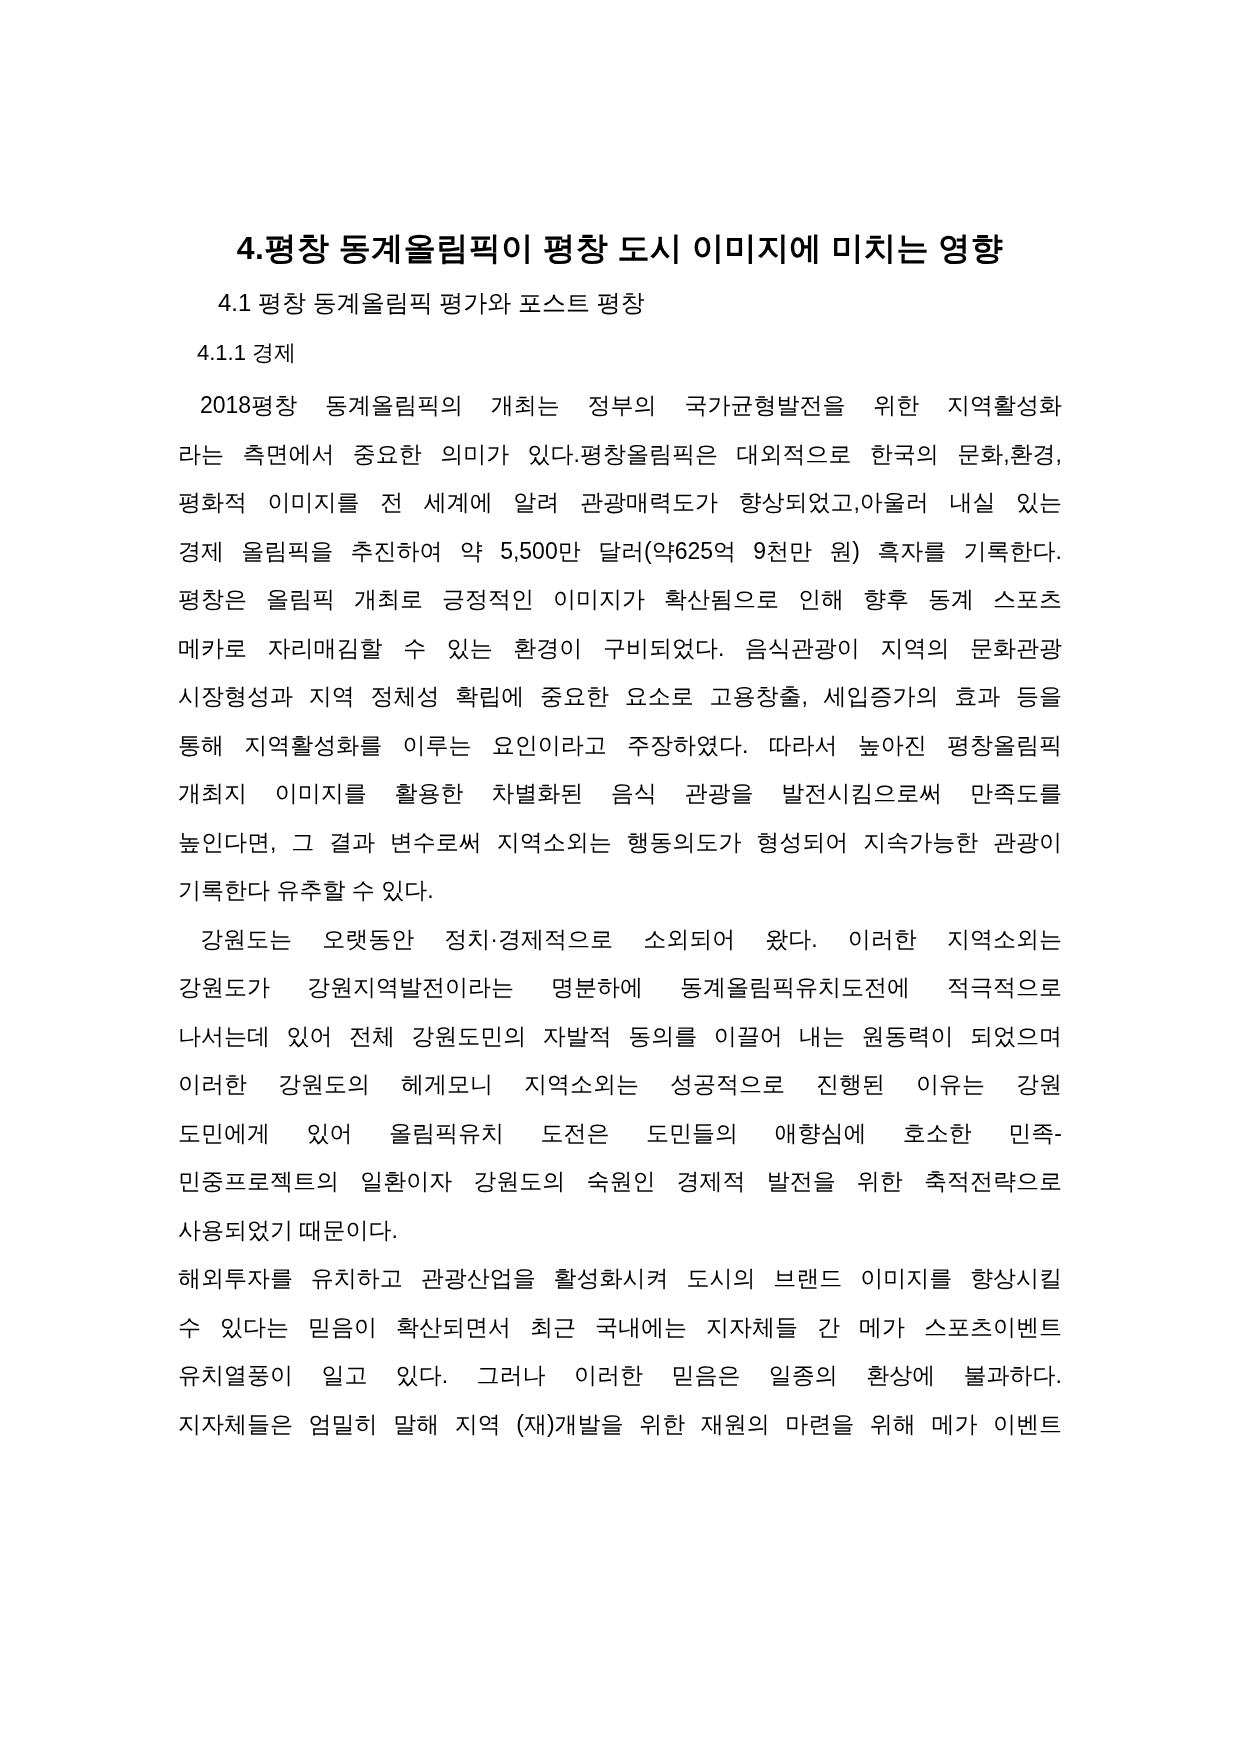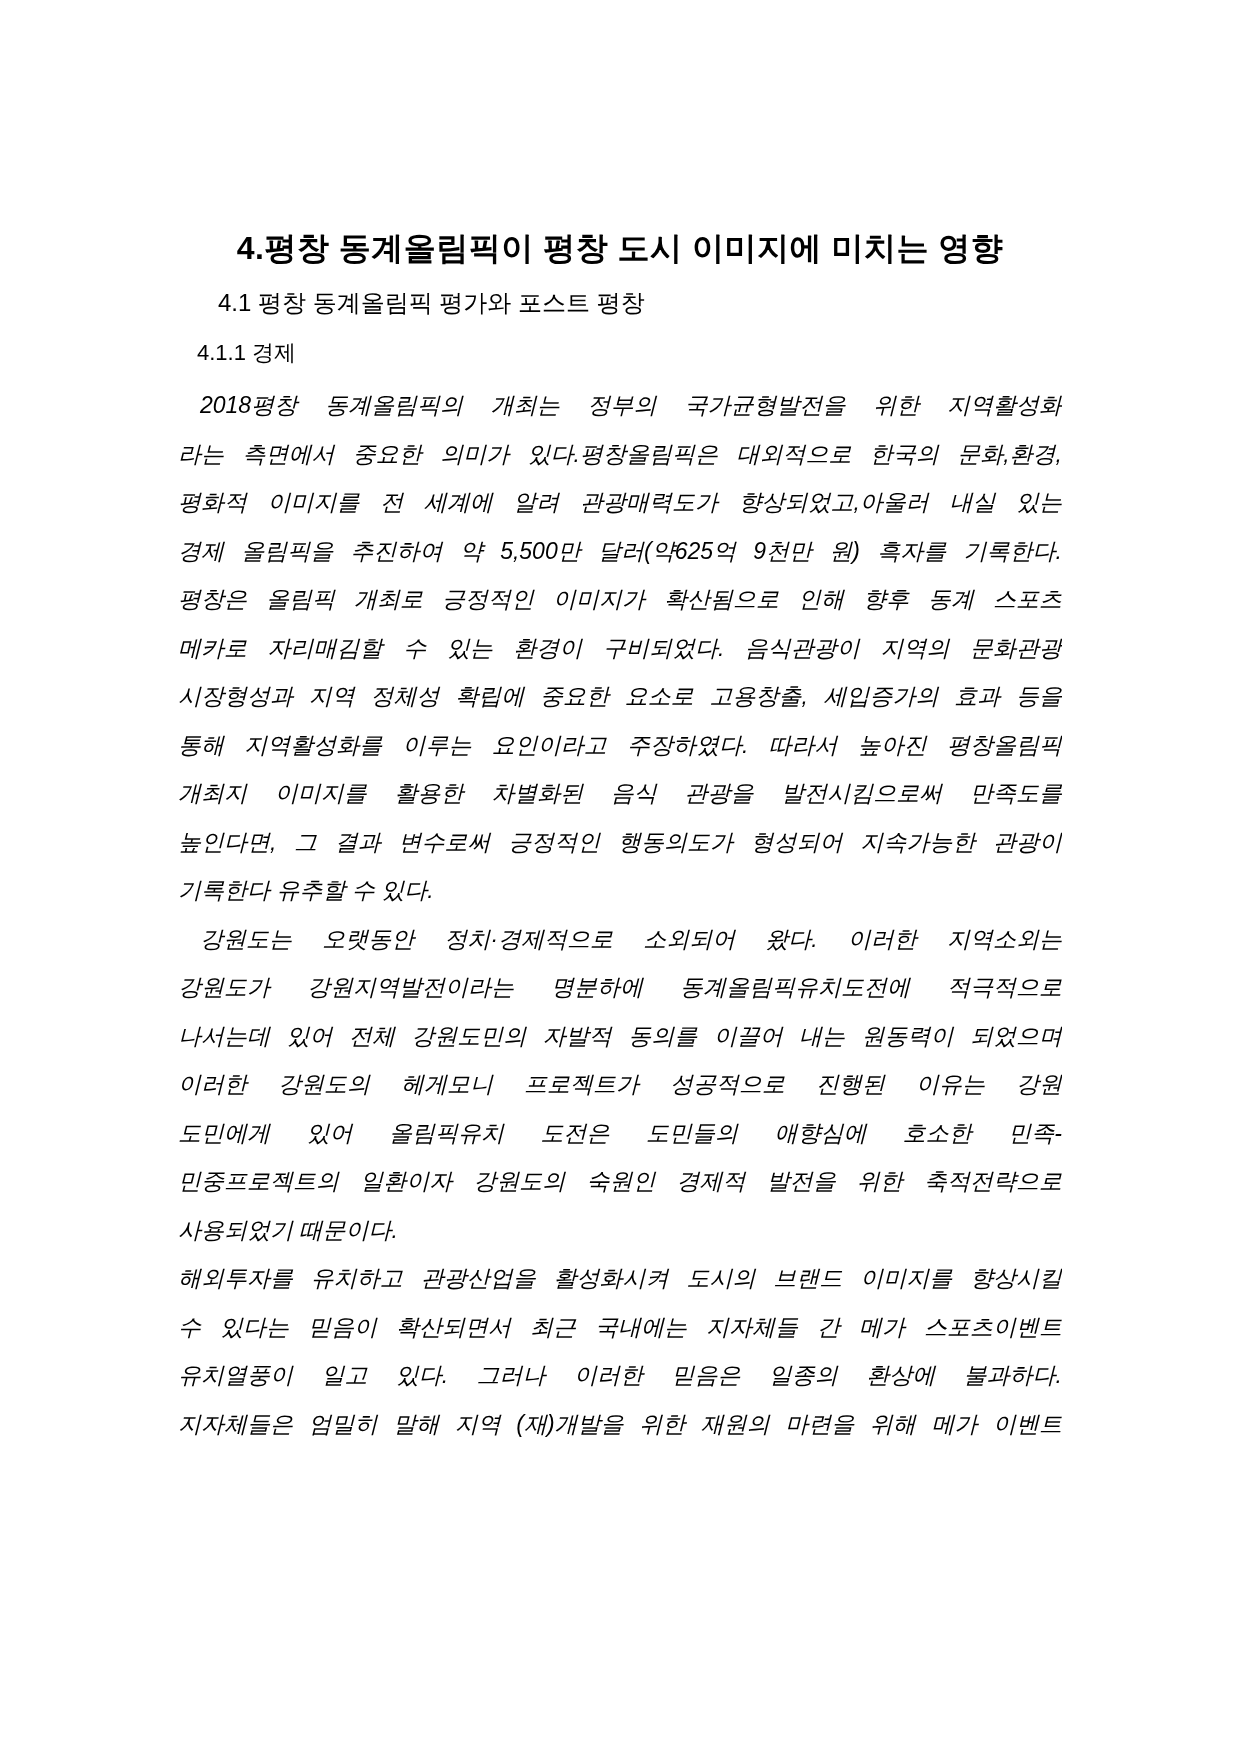--- a/index.html
+++ b/index.html
@@ -39,21 +39,20 @@
   }
   .h3 {
     margin: 25px 0 0 19px;
     font-size: 22px;
     line-height: 24px;
     font-weight: normal;
     white-space: nowrap;
   }
   .body-text {
     margin-top: 16px;
-    font-style: italic;
   }
   .line {
     height: 48.5px;
     line-height: 48.5px;
     font-size: 23px;
     text-align: justify;
     text-align-last: justify;
     overflow: hidden;
     word-break: keep-all;
   }
@@ -86,29 +85,29 @@
       <div class="para">
         <div class="line indent">2018평창 동계올림픽의 개최는 정부의 국가균형발전을 위한 지역활성화</div>
         <div class="line">라는 측면에서 중요한 의미가 있다.평창올림픽은 대외적으로 한국의 문화,환경,</div>
         <div class="line">평화적 이미지를 전 세계에 알려 관광매력도가 향상되었고,아울러 내실 있는</div>
         <div class="line">경제 올림픽을 추진하여 약 5,500만 달러(약625억 9천만 원) 흑자를 기록한다.</div>
         <div class="line">평창은 올림픽 개최로 긍정적인 이미지가 확산됨으로 인해 향후 동계 스포츠</div>
         <div class="line">메카로 자리매김할 수 있는 환경이 구비되었다. 음식관광이 지역의 문화관광</div>
         <div class="line">시장형성과 지역 정체성 확립에 중요한 요소로 고용창출, 세입증가의 효과 등을</div>
         <div class="line">통해 지역활성화를 이루는 요인이라고 주장하였다. 따라서 높아진 평창올림픽</div>
         <div class="line">개최지 이미지를 활용한 차별화된 음식 관광을 발전시킴으로써 만족도를</div>
-        <div class="line">높인다면, 그 결과 변수로써 긍정적인 행동의도가 형성되어 지속가능한 관광이</div>
+        <div class="line">높인다면, 그 결과 변수로써 지역소외는 행동의도가 형성되어 지속가능한 관광이</div>
         <div class="line last">기록한다 유추할 수 있다.</div>
       </div>
 
       <div class="para">
         <div class="line indent">강원도는 오랫동안 정치·경제적으로 소외되어 왔다. 이러한 지역소외는</div>
         <div class="line">강원도가 강원지역발전이라는 명분하에 동계올림픽유치도전에 적극적으로</div>
         <div class="line">나서는데 있어 전체 강원도민의 자발적 동의를 이끌어 내는 원동력이 되었으며</div>
-        <div class="line">이러한 강원도의 헤게모니 프로젝트가 성공적으로 진행된 이유는 강원</div>
+        <div class="line">이러한 강원도의 헤게모니 지역소외는 성공적으로 진행된 이유는 강원</div>
         <div class="line">도민에게 있어 올림픽유치 도전은 도민들의 애향심에 호소한 민족-</div>
         <div class="line">민중프로젝트의 일환이자 강원도의 숙원인 경제적 발전을 위한 축적전략으로</div>
         <div class="line last">사용되었기 때문이다.</div>
       </div>
 
       <div class="para">
         <div class="line">해외투자를 유치하고 관광산업을 활성화시켜 도시의 브랜드 이미지를 향상시킬</div>
         <div class="line">수 있다는 믿음이 확산되면서 최근 국내에는 지자체들 간 메가 스포츠이벤트</div>
         <div class="line">유치열풍이 일고 있다. 그러나 이러한 믿음은 일종의 환상에 불과하다.</div>
         <div class="line">지자체들은 엄밀히 말해 지역 (재)개발을 위한 재원의 마련을 위해 메가 이벤트</div>

